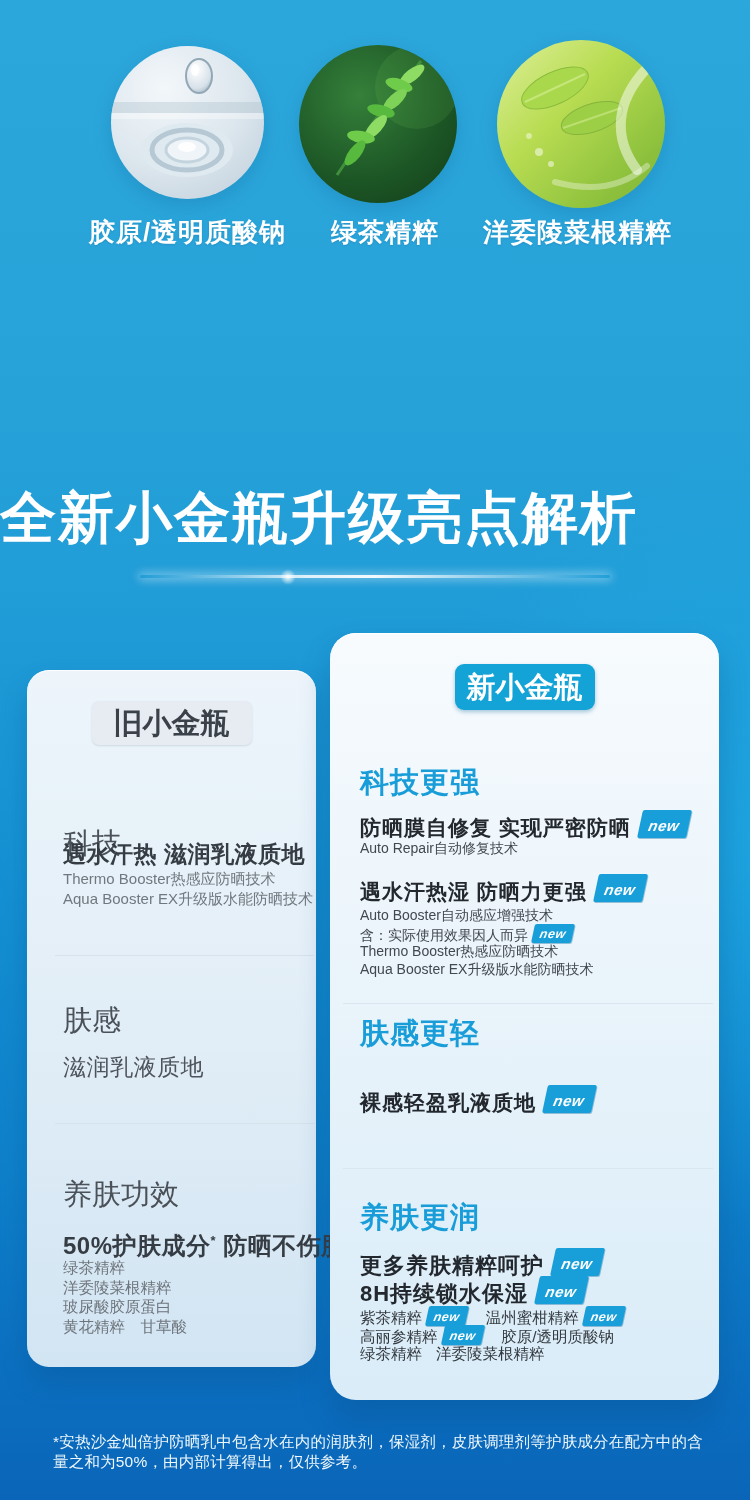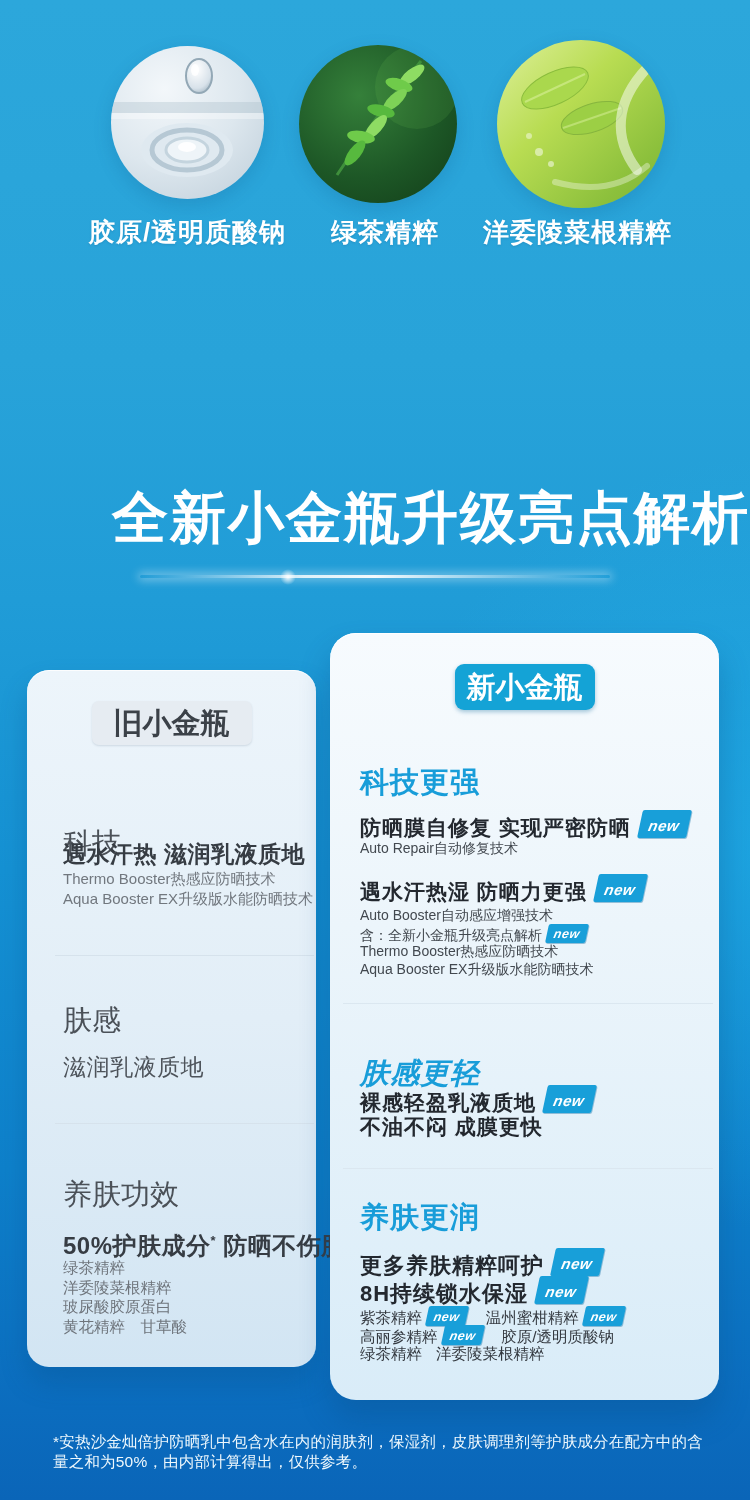--- a/index.html
+++ b/index.html
@@ -13,21 +13,21 @@
   .abs{position:absolute;}
   
   .circ{border-radius:50%;overflow:hidden;box-shadow:0 6px 18px rgba(10,70,120,.18);}
   .circ svg{display:block;width:100%;height:100%;}
   .hero-label{color:#ffffff;font-weight:bold;font-size:26px;line-height:32px;text-align:center;
     text-shadow:0 1px 2px rgba(20,90,140,.25);letter-spacing:1px;white-space:nowrap;}
   
   .fineprint{color:#eef8fd;font-size:15.5px;line-height:19px;letter-spacing:.2px;}
   .fineprint p{margin:0;}
   
-  .title{left:0;top:487px;width:750px;text-align:right;color:#ffffff;font-size:56px;
+  .title{left:0;top:487px;width:750px;text-align:left;color:#ffffff;font-size:56px;
     font-weight:bold;letter-spacing:2px;line-height:62px;white-space:nowrap;}
   .streak{left:140px;top:575px;width:470px;height:3px;
     background:linear-gradient(90deg,rgba(255,255,255,0),rgba(255,255,255,.85) 35%,rgba(255,255,255,.95) 50%,rgba(255,255,255,0));
     box-shadow:0 0 10px 2px rgba(255,255,255,.45);border-radius:2px;}
   .streak .flare{position:absolute;left:140px;top:-6px;width:16px;height:16px;border-radius:50%;
     background:radial-gradient(circle,rgba(255,255,255,.95) 0%,rgba(255,255,255,0) 70%);}
   
   .card{border-radius:22px;}
   .card.old{
     left:27px;top:670px;width:289px;height:697px;
@@ -176,28 +176,27 @@
   </div>
 
   <div class="abs card new">
     <div class="badge-new">新小金瓶</div>
 
     <div class="abs blue-heading" style="top:132px;">科技更强</div>
     <div class="abs new-headline" style="top:177px;"><span>防晒膜自修复 实现严密防晒</span><span class="nb"><i>new</i></span></div>
     <div class="abs new-sub" style="top:206px;">Auto Repair自动修复技术</div>
     <div class="abs new-headline" style="top:241px;"><span>遇水汗热湿 防晒力更强</span><span class="nb"><i>new</i></span></div>
     <div class="abs new-sub" style="top:273px;">Auto Booster自动感应增强技术</div>
-    <div class="abs new-sub" style="top:291px;"><span>含：全新小金瓶升级亮点解析</span><span class="nb small"><i>new</i></span></div>
+    <div class="abs new-sub" style="top:291px;"><span>含：实际使用效果因人而异</span><span class="nb small"><i>new</i></span></div>
     <div class="abs new-sub" style="top:309px;">Thermo Booster热感应防晒技术</div>
     <div class="abs new-sub" style="top:327px;">Aqua Booster EX升级版水能防晒技术</div>
     <div class="abs divider-new" style="top:370px;"></div>
 
-    <div class="abs blue-heading" style="top:423px;font-style:italic;">肤感更轻</div>
+    <div class="abs blue-heading" style="top:383px;">肤感更轻</div>
     <div class="abs new-headline" style="top:452px;"><span>裸感轻盈乳液质地</span><span class="nb"><i>new</i></span></div>
-    <div class="abs new-headline" style="top:480px;">不油不闷 成膜更快</div>
     <div class="abs divider-new" style="top:535px;"></div>
 
     <div class="abs blue-heading" style="top:567px;">养肤更润</div>
     <div class="abs new-headline big" style="top:615px;"><span>更多养肤精粹呵护</span><span class="nb"><i>new</i></span></div>
     <div class="abs new-headline big" style="top:643px;"><span>8H持续锁水保湿</span><span class="nb"><i>new</i></span></div>
 
     <div class="abs new-ingredient" style="top:673px;"><span>紫茶精粹</span><span class="nb small"><i>new</i></span><span class="gap"></span><span>温州蜜柑精粹</span><span class="nb small"><i>new</i></span></div>
     <div class="abs new-ingredient" style="top:692px;"><span>高丽参精粹</span><span class="nb small"><i>new</i></span><span class="gap"></span><span>胶原/透明质酸钠</span></div>
     <div class="abs new-ingredient" style="top:711px;"><span>绿茶精粹</span><span class="gap"></span><span>洋委陵菜根精粹</span></div>
   </div>

